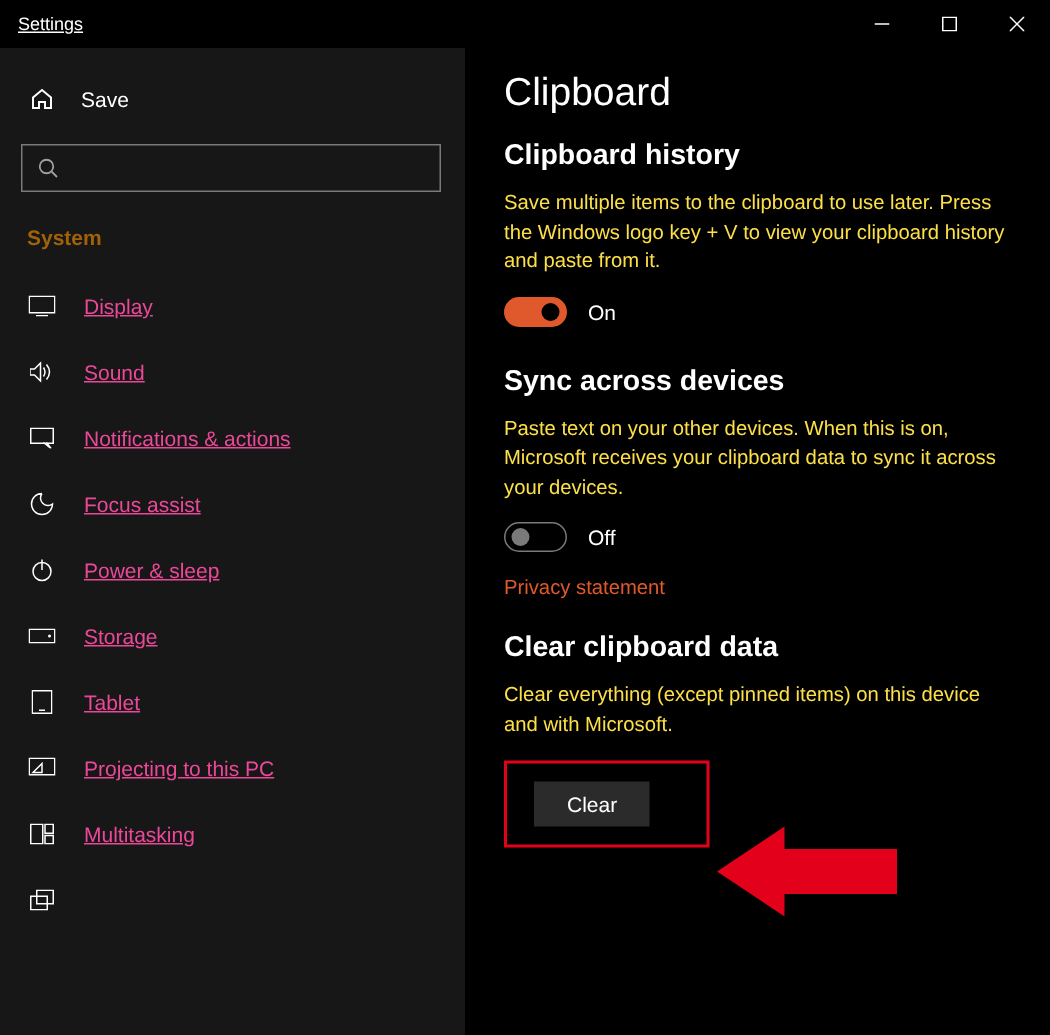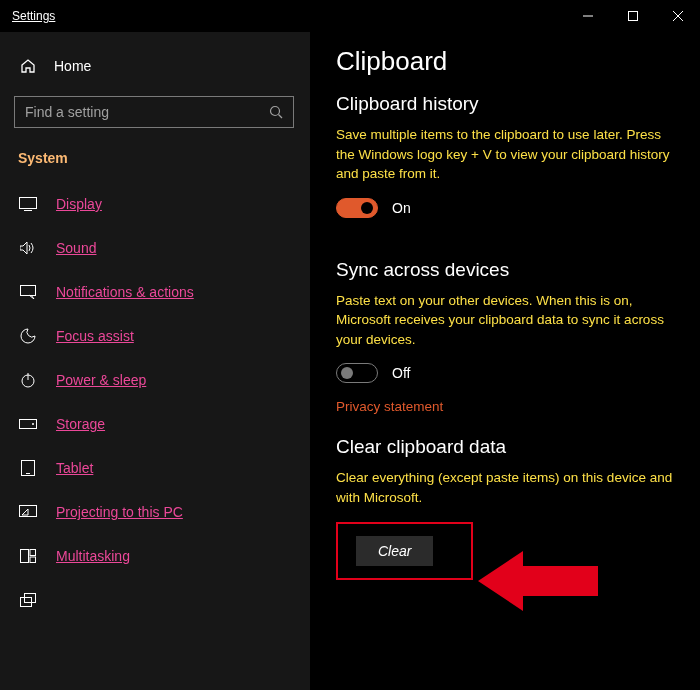--- a/index.html
+++ b/index.html
@@ -55,21 +55,21 @@
   }
   .search input {
     background: transparent; border: none; outline: none;
     color: #fff; font-size: 14px; width: 240px;
     font-family: inherit;
   }
   .search input::placeholder { color: #a0a0a0; }
   .section-label {
     font-size: 14px; font-weight: 600;
     padding: 12px 18px 14px 18px;
-    color: #fdba74;
+    color: #a16207;
   }
   .nav { padding-top: 2px; }
   .nav-item {
     height: 44px;
     display: flex; align-items: center;
     padding: 0 18px;
     font-size: 14px; color: #ec4899;
     position: relative;
     text-decoration: underline;
   }
@@ -80,23 +80,23 @@
   }
   .content {
     flex: 1;
     background: #000;
     padding: 14px 26px 10px 26px;
     overflow-y: auto;
   }
   h1.page-title {
     font-size: 26px; font-weight: 400; margin-bottom: 16px;
   }
-  h2.sec { font-size: 19px; font-weight: 400; margin: 6px 0 10px 0; }
+  h2.sec { font-size: 19px; font-weight: 700; margin: 6px 0 10px 0; }
   p.desc { font-size: 13.5px; color: #fde047; line-height: 1.45; margin-bottom: 14px; max-width: 340px;}
-  .toggle-row { display: flex; align-items: center; margin-bottom: 41px; }
+  .toggle-row { display: flex; align-items: center; margin-bottom: 26px; }
   .toggle {
     width: 42px; height: 20px; border-radius: 10px;
     position: relative;
     border: 1px solid #fff;
   }
   .toggle.on { background: #e0592c; border-color:#e0592c;}
   .toggle.off { background: transparent; border-color:#7a7a7a;}
   .knob {
     position: absolute; width: 12px; height: 12px; border-radius: 50%;
     background: #fff; top: 3px;
@@ -112,21 +112,20 @@
     position: relative;
     margin-bottom: 8px;
   }
   .clear-btn {
     background: #2b2b2b;
     border: none;
     color: #fff;
     font-size: 14px;
     padding: 7px 22px;
     font-family: inherit;
-    font-style: italic;
   }
   .arrow {
     position: absolute;
     left: 478px; top: 546px;
     pointer-events: none;
   }
   .help-row {
     display:flex; align-items:center;
     margin-top: 26px;
     color: #e0592c; font-size: 14px;
@@ -160,25 +159,24 @@
 </div>
 
 <div class="app">
   <div class="sidebar">
     <div class="home-row">
       <span class="icon">
         <svg width="16" height="16" viewBox="0 0 16 16">
             <path d="M2 7 L8 2 L14 7 V14 H10 V10 H6 V14 H2 Z" fill="none" stroke="#fff" stroke-width="1.3"></path>
           </svg>
       </span>
-      <span>Home</span>
+      <span>Save</span>
     </div>
     <div class="search-wrap">
       <div class="search">
-        <input type="text" placeholder="Find a setting" style="">
         <span>
           <svg width="14" height="14" viewBox="0 0 14 14">
               <circle cx="6" cy="6" r="4.5" fill="none" stroke="#a0a0a0" stroke-width="1.2"></circle>
               <line x1="9.5" y1="9.5" x2="13" y2="13" stroke="#a0a0a0" stroke-width="1.2"></line>
             </svg>
         </span>
       </div>
     </div>
     <div class="section-label">System</div>
     <div class="nav">
@@ -290,21 +288,21 @@
     <p class="desc">Paste text on your other devices. When this is on, Microsoft receives your clipboard data to sync it across your devices.</p>
     <div class="toggle-row" style="margin-bottom:16px;">
       <div class="toggle off">
           <div class="knob"></div>
         </div>
       <span class="toggle-label">Off</span>
     </div>
     <a class="link">Privacy statement</a>
 
     <h2 class="sec" style="margin-top:20px;">Clear clipboard data</h2>
-    <p class="desc">Clear everything (except paste items) on this device and with Microsoft.</p>
+    <p class="desc">Clear everything (except pinned items) on this device and with Microsoft.</p>
     <div class="clear-frame">
       <button class="clear-btn">Clear</button>
     </div>
 
   </div>
 </div>
 
 <svg class="arrow" width="130" height="70">
   <polygon points="0,35 45,5 45,20 120,20 120,50 45,50 45,65" fill="#e2001a"></polygon>
 </svg>

